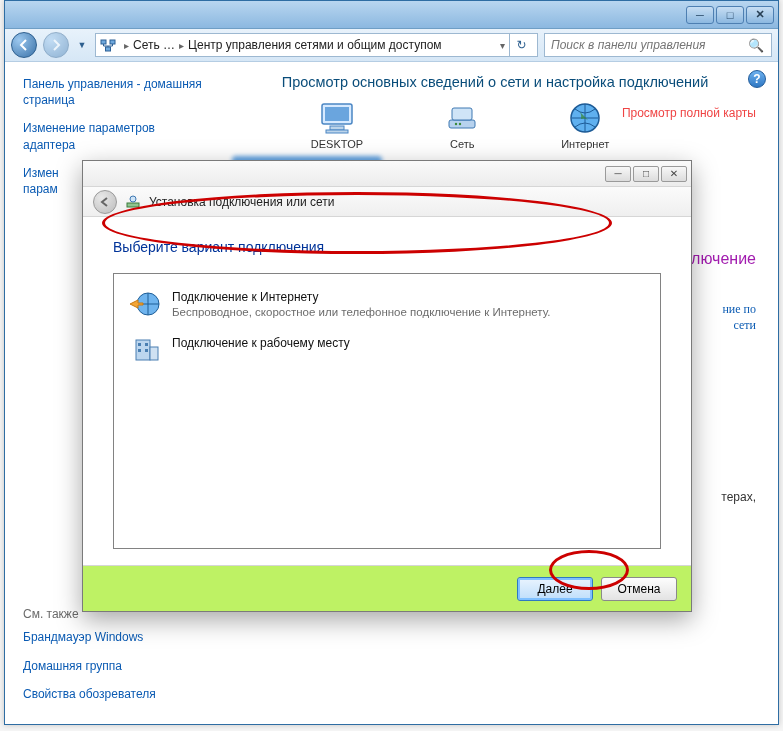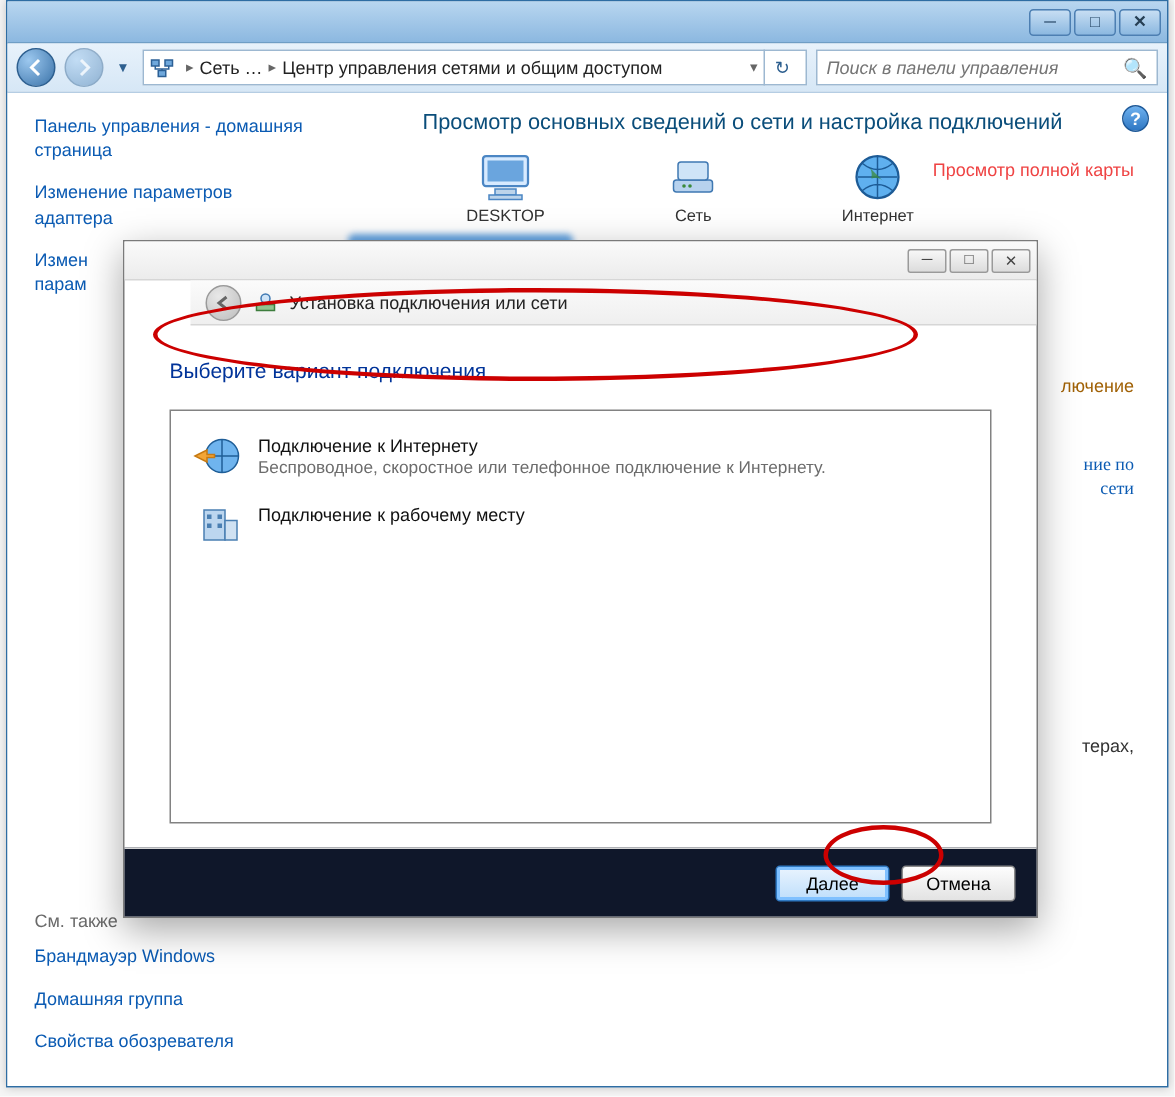--- a/index.html
+++ b/index.html
@@ -151,21 +151,21 @@
     color:#0a4d7a;font-size:14.5px;text-align:center;margin-bottom:10px;
   }
   .map-row {
     display:flex;justify-content:center;gap:78px;margin-bottom:6px;padding-right:70px;
   }
   .map-item { text-align:center;font-size:11px;color:#333; }
   .map-icon { width:42px;height:36px;margin:0 auto 2px; }
   .main-right-link {
     position:absolute;right:22px;top:44px;color:#ef4444;font-size:12px;cursor:pointer;
   }
-  .main-right-link2 { position:absolute;right:22px;top:188px;color:#a16207;font-size:12px;cursor:pointer;text-align:right; }
+  .main-right-link2 { position:absolute;right:22px;top:188px;color:#a21caf;font-size:16px;cursor:pointer;text-align:right; }
   .main-right-link3 { position:absolute;right:22px;top:240px;color:#0b5bb3;font-size:12px;cursor:pointer;text-align:right;line-height:1.3;font-family:Liberation Serif, serif; }
   .blur-line { height:11px;background:#66a6e4;filter:blur(2px);border-radius:4px;margin:6px 0;width:150px; }
   .blur-line.sm{width:110px;}
   .main-bottom-text {
     position:absolute;right:22px;bottom:220px;color:#333;font-size:12px;
   }
 
   
   .wizard {
     position:absolute;
@@ -189,21 +189,20 @@
     width:26px;height:16px;margin-left:2px;
     border:1px solid #9a9a9a;border-radius:2px;
     background:linear-gradient(to bottom,#f7f7f7,#dcdcdc);
     display:flex;align-items:center;justify-content:center;
     font-size:10px;color:#444;cursor:pointer;
   }
   .wizard .header {
     height:30px;display:flex;align-items:center;padding:0 10px;gap:8px;
     border-bottom:1px solid #d6d6d6;
     background:linear-gradient(to bottom,#fbfbfb,#efefef);
-    margin-left:44px;
   }
   .wizard .back-btn {
     width:24px;height:24px;border-radius:50%;
     background:radial-gradient(circle at 35% 30%,#e8e8e8,#bdbdbd);
     border:1px solid #9a9a9a;display:flex;align-items:center;justify-content:center;
     color:#555;cursor:pointer;
   }
   .wizard .header-title { font-size:12px;color:#222; }
   .wizard .header-icon { width:16px;height:16px; }
   .wizard .content {
@@ -220,21 +219,21 @@
   .opt {
     display:flex;gap:10px;padding:7px 10px;cursor:pointer;align-items:flex-start;
   }
   .opt .icon {
     width:34px;height:30px;flex-shrink:0;
   }
   .opt .texts { flex:1;line-height:1.35; }
   .opt .title { font-size:12px;color:#111;font-weight:normal; }
   .opt .desc  { font-size:11.5px;color:#6c6c6c; }
   .wizard .footer {
-    height:46px;border-top:1px solid #d6d6d6;background:#0f172a;
+    height:46px;border-top:1px solid #d6d6d6;background:#bef264;
     display:flex;justify-content:flex-end;align-items:center;padding:0 14px;gap:8px;
   }
   .btn {
     min-width:76px;height:24px;padding:0 12px;
     border:1px solid #8a8a8a;border-radius:3px;
     background:linear-gradient(to bottom,#fdfdfd,#e3e3e3);
     font-size:12px;cursor:pointer;
   }
   .btn.primary {
     border:1px solid #2f79c2;

